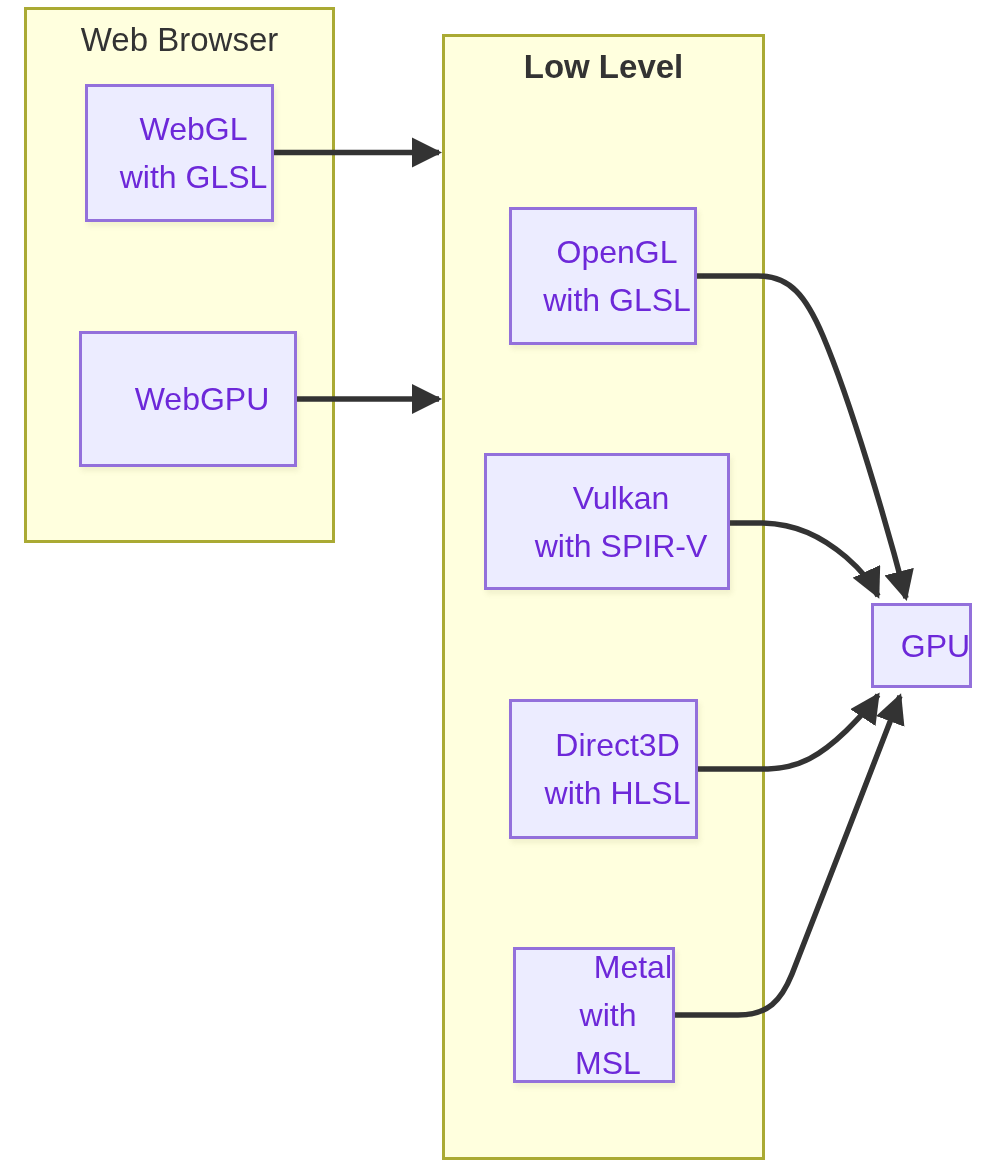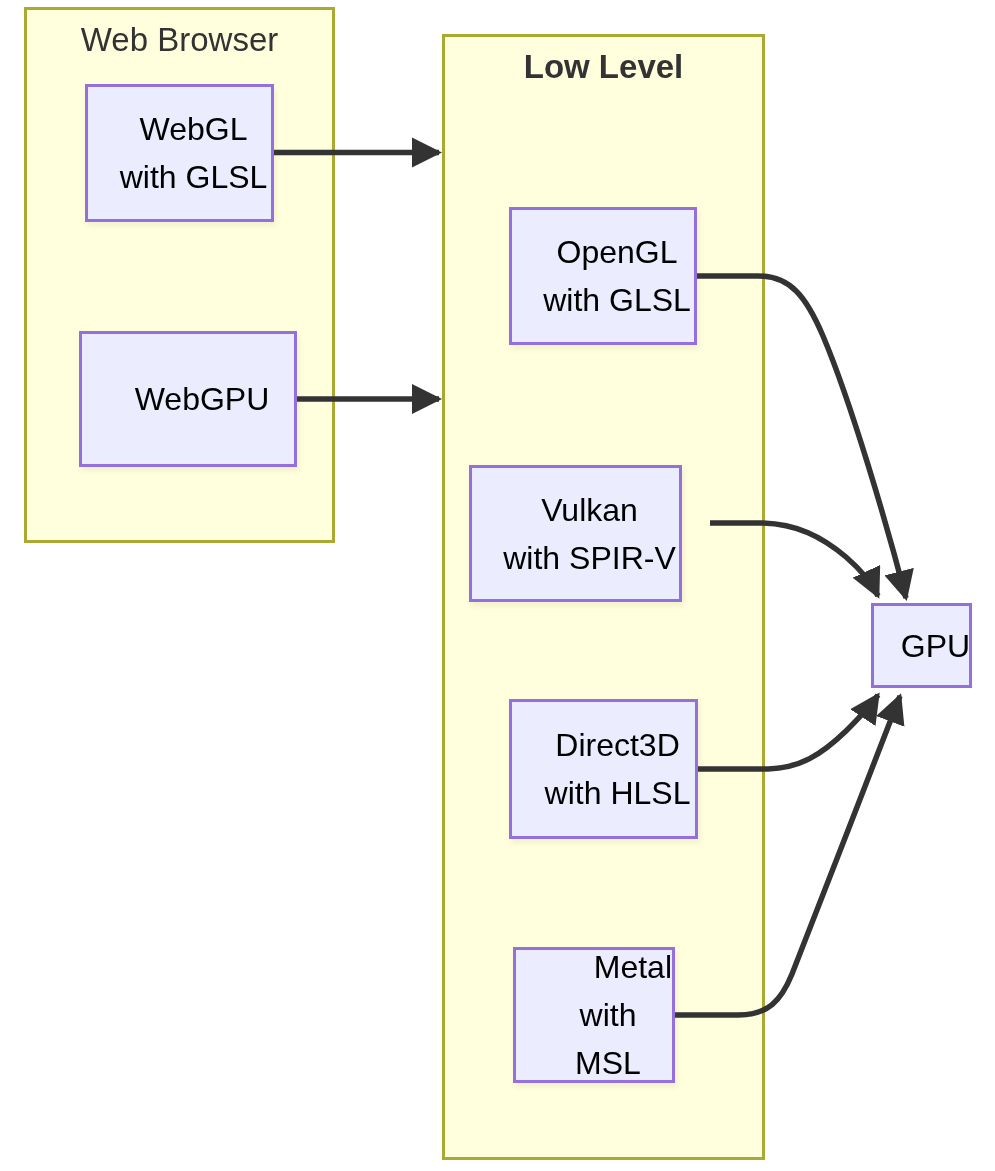--- a/index.html
+++ b/index.html
@@ -45,32 +45,32 @@
     background: #ececff;
     border: 3px solid #9370db;
     box-sizing: border-box;
     display: flex;
     flex-direction: column;
     align-items: center;
     justify-content: center;
     font-size: 32px;
     line-height: 48px;
     text-align: center;
-    color: #000000;
+    color: #6d28d9;
     z-index: 3;
     box-shadow: 2px 4px 5px rgba(120,120,60,0.10);
     padding-left: 28px;
   }
   
   #cluster-web-browser { left: 24px; top: 7px;  width: 311px; height: 536px; }
   #cluster-low-level   { left: 442px; top: 34px; width: 323px; height: 1126px; font-weight: bold; }
   #node-webgl    { left: 85px;  top: 84px;  width: 189px; height: 138px; }
   #node-webgpu   { left: 79px;  top: 331px; width: 218px; height: 136px; }
   #node-opengl   { left: 509px; top: 207px; width: 188px; height: 138px; }
-  #node-vulkan   { left: 469px; top: 453px; width: 213px; height: 137px; margin-top: 12px; }
+  #node-vulkan   { left: 484px; top: 453px; width: 246px; height: 137px; }
   #node-direct3d { left: 509px; top: 699px; width: 189px; height: 140px; }
   #node-metal    { left: 513px; top: 947px; width: 162px; height: 136px; align-items: flex-end; }
   #node-gpu      { left: 871px; top: 603px; width: 101px; height: 85px; box-shadow: none; }
 </style>
 </head>
 <body>
 
 <div class="canvas">
 
   <div class="cluster" id="cluster-web-browser">

